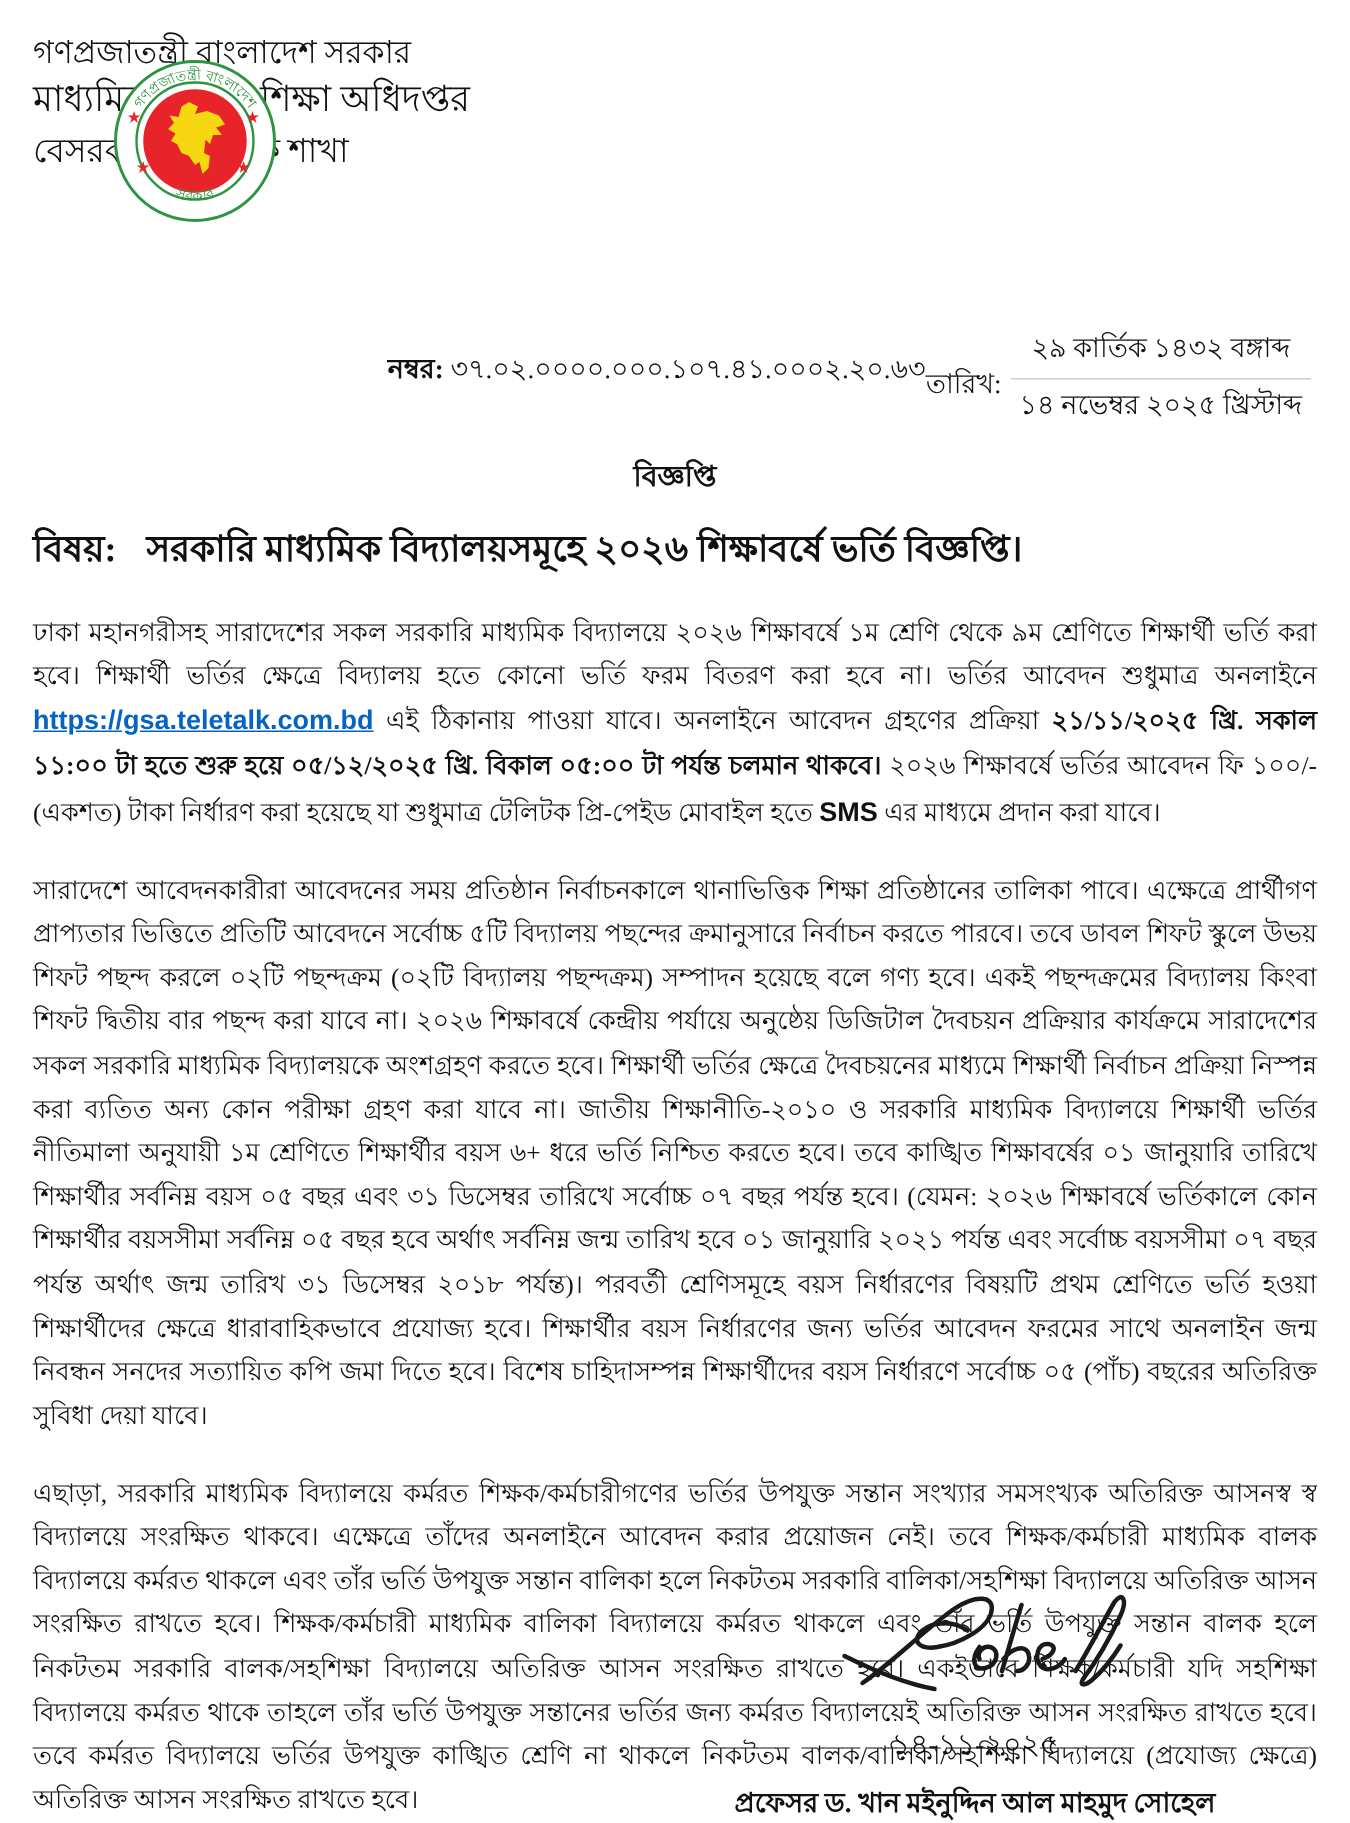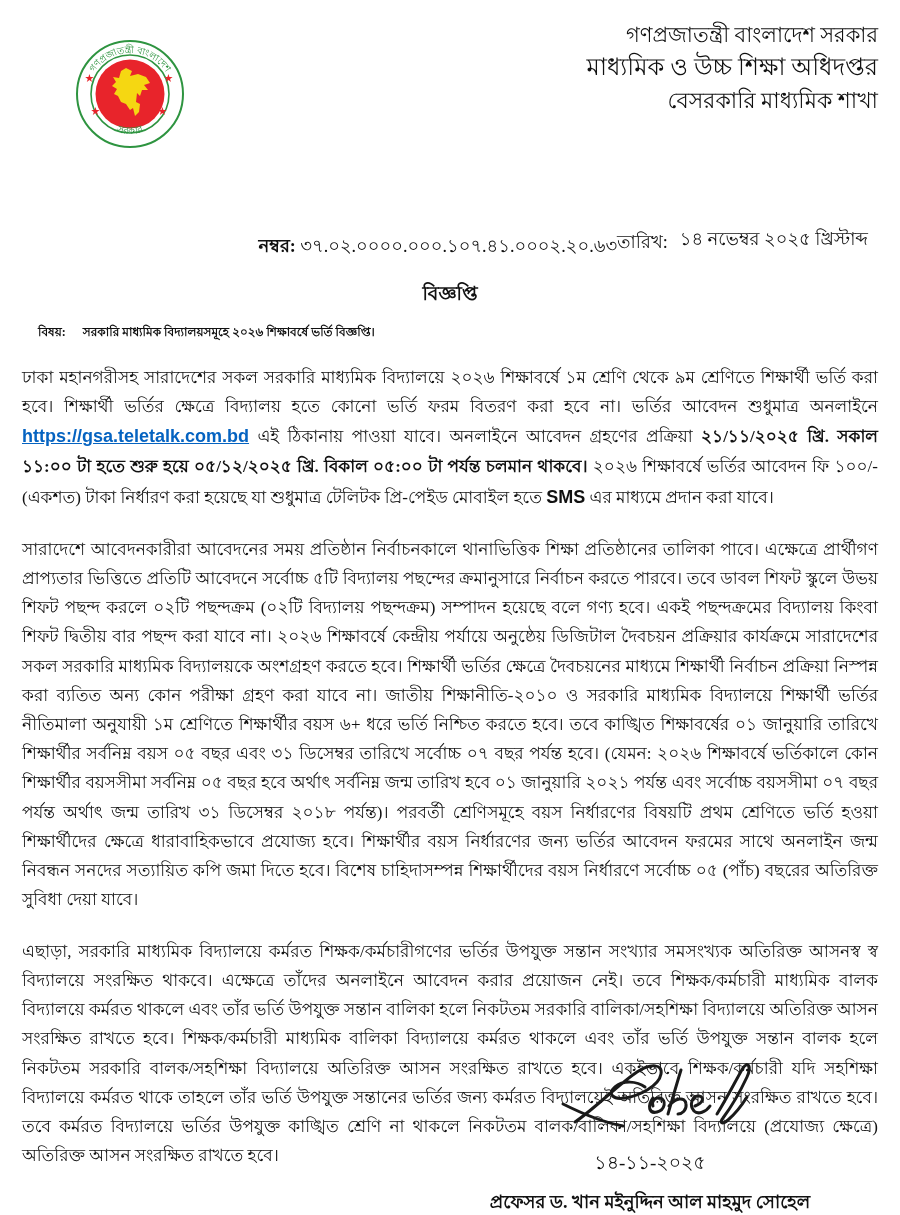--- a/index.html
+++ b/index.html
@@ -9,40 +9,40 @@
     font-family: "Liberation Serif", "DejaVu Serif", serif;
     color: #111; overflow: hidden; position: relative;
   }
   .page { padding: 16px 22px 0 22px; position: relative; width: 900px; }
 
   
   .letterhead { position: relative; min-height: 150px; }
   .seal {
     position: absolute; left: 52px; top: 22px; width: 112px; height: 112px;
   }
-  .head-center { text-align: right; padding-top: 4px; line-height: 1.45; }
+  .head-center { text-align: left; padding-top: 4px; line-height: 1.45; }
   .head-l1 { font-size: 21px; }
   .head-l2 { font-size: 24px; }
   .head-l3 { font-size: 21px; }
   .head-l4 { font-size: 22px; }
   .head-web { font-size: 23px; font-family: "Liberation Sans", sans-serif; letter-spacing: .5px; }
 
   
   .memo-row { display: flex; justify-content: flex-end; align-items: flex-start; margin-top: 52px; }
   .memo-left { font-size: 18px; padding-top: 14px; }
   .memo-label { font-weight: bold; }
   .date-right { display: flex; align-items: center; gap: 6px; font-size: 18px; margin-right: 4px; }
   .date-label { padding-top: 10px; }
   .date-stack { display: inline-block; text-align: center; }
   .date-top { display: block; padding: 0 6px 3px 6px; border-bottom: 1px solid #c9ccd1; }
   .date-bottom { display: block; padding: 3px 6px 0 6px; }
 
   
   .notice-title { text-align: center; font-weight: bold; font-size: 19px; margin-top: 16px; }
-  .subject-line { margin-top: 12px; font-weight: bold; font-size: 12px; margin-left: 16px; }
+  .subject-line { margin-top: 12px; font-weight: bold; font-size: 24px; }
   .subject-label { margin-right: 14px; }
 
   
   .bodytext { margin-top: 20px; }
   p.para {
     font-size: 17px; line-height: 1.72; text-align: justify; margin-bottom: 22px;
   }
   .lnk-blue {
     color: #0563c1; font-weight: bold; text-decoration: underline;
     font-family: "Liberation Sans", sans-serif; font-size: 18px;
@@ -98,20 +98,21 @@
   </div>
 
   <div class="memo-row">
     <div class="memo-left">
       <span class="memo-label">নম্বর:</span>
       <span>৩৭.০২.০০০০.০০০.১০৭.৪১.০০০২.২০.৬৩</span>
     </div>
     <div class="date-right">
       <span class="date-label">তারিখ:</span>
       <span class="date-stack">
+        <span class="date-top">২৯ কার্তিক ১৪৩২ বঙ্গাব্দ</span>
         <span class="date-bottom">১৪ নভেম্বর ২০২৫ খ্রিস্টাব্দ</span>
       </span>
     </div>
   </div>
 
   <div class="notice-title">বিজ্ঞপ্তি</div>
 
   <div class="subject-line">
     <span class="subject-label">বিষয়:</span>
     <span>সরকারি মাধ্যমিক বিদ্যালয়সমূহে ২০২৬ শিক্ষাবর্ষে ভর্তি বিজ্ঞপ্তি।</span>

